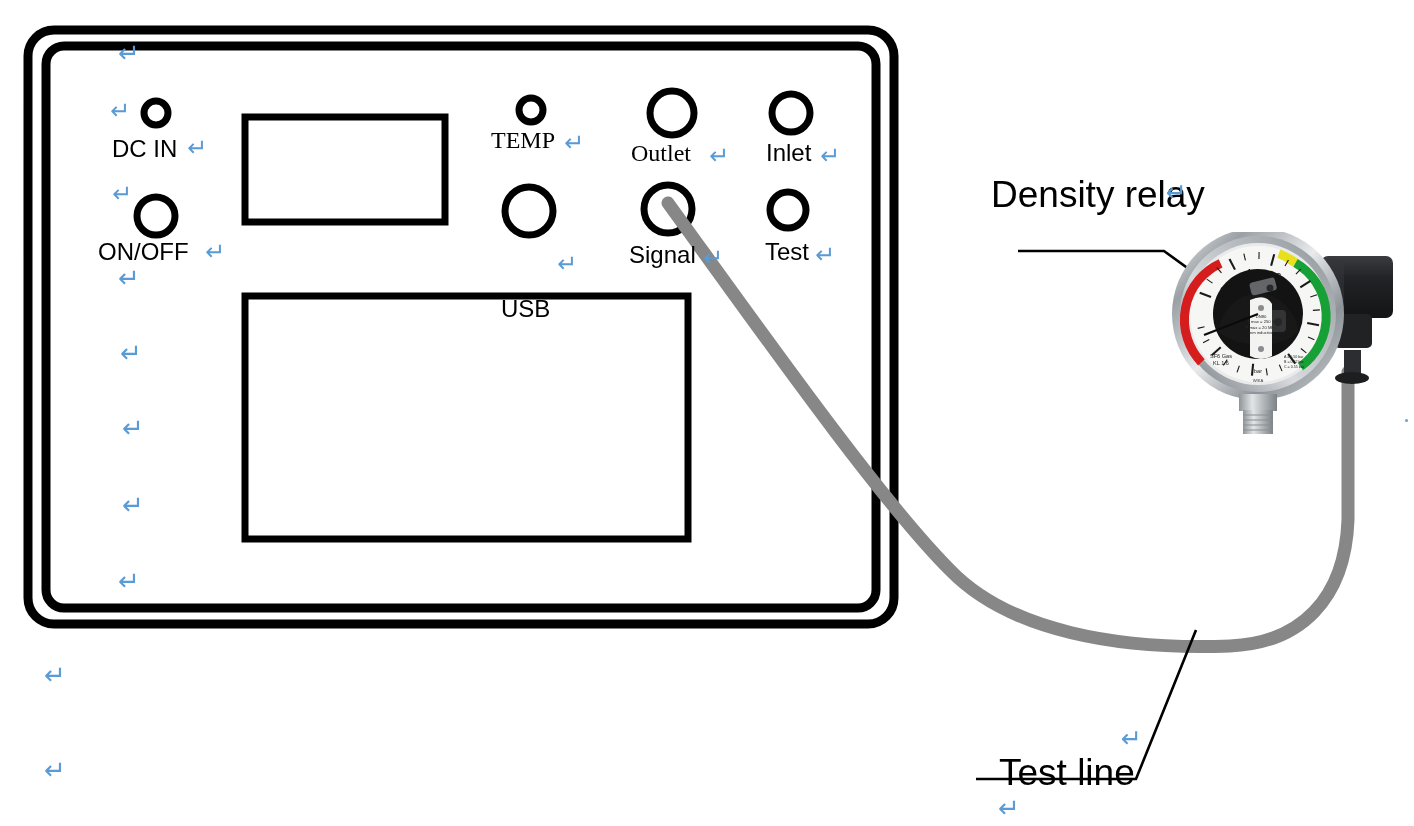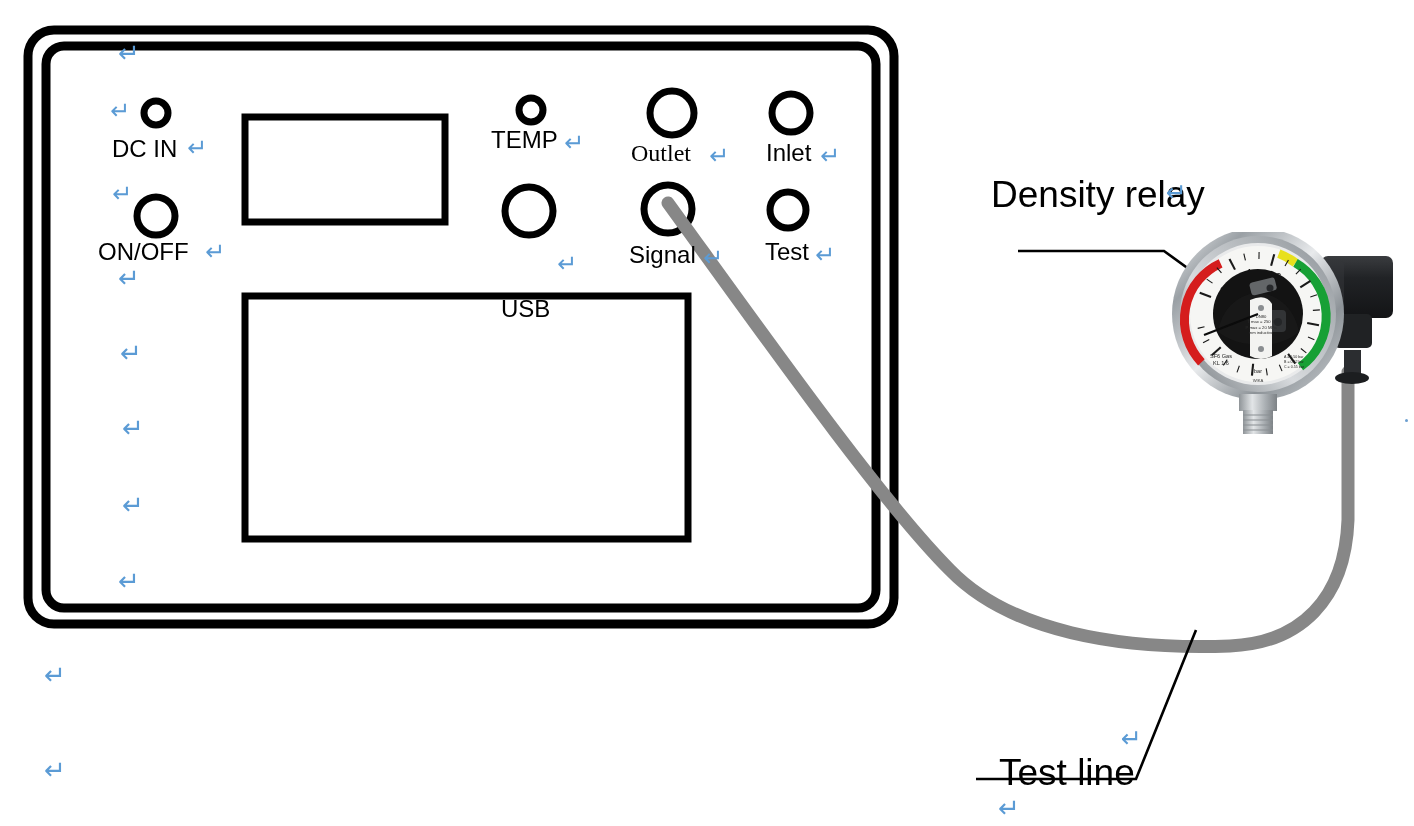--- a/index.html
+++ b/index.html
@@ -224,21 +224,21 @@
           <line x1="85" y1="193" x2="115" y2="193"></line>
           <line x1="85" y1="198" x2="115" y2="198"></line>
         </g>
       </g>
     </svg>
   </div>
 
   <div id="port-labels">
       <div class="lbl port-lbl" style="left: 112px; top: 137px;">DC IN</div>
       <div class="lbl port-lbl" style="left: 98px; top: 240px;">ON/OFF</div>
-      <div class="lbl port-lbl" style="left: 491px; top: 128px;">TEMP</div>
+      <div class="lbl port-lbl" style="left: 491px; top: 128px; font-family: Liberation Serif, serif;">TEMP</div>
       <div class="lbl port-lbl" style="left: 501px; top: 249px; margin-top: 48px;">USB</div>
       <div class="lbl port-lbl" style="left: 631px; top: 141px; font-family: Liberation Serif, serif;">Outlet</div>
       <div class="lbl port-lbl" style="left: 629px; top: 243px;">Signal</div>
       <div class="lbl port-lbl" style="left: 766px; top: 141px;">Inlet</div>
       <div class="lbl port-lbl" style="left: 765px; top: 240px;">Test</div>
     </div>
   <div id="callout-labels">
       <div class="lbl callout-lbl" style="left: 991px; top: 176px;">Density relay</div>
       <div class="lbl callout-lbl" style="left: 999px; top: 721px; margin-top: 33px;">Test line</div>
     </div>

